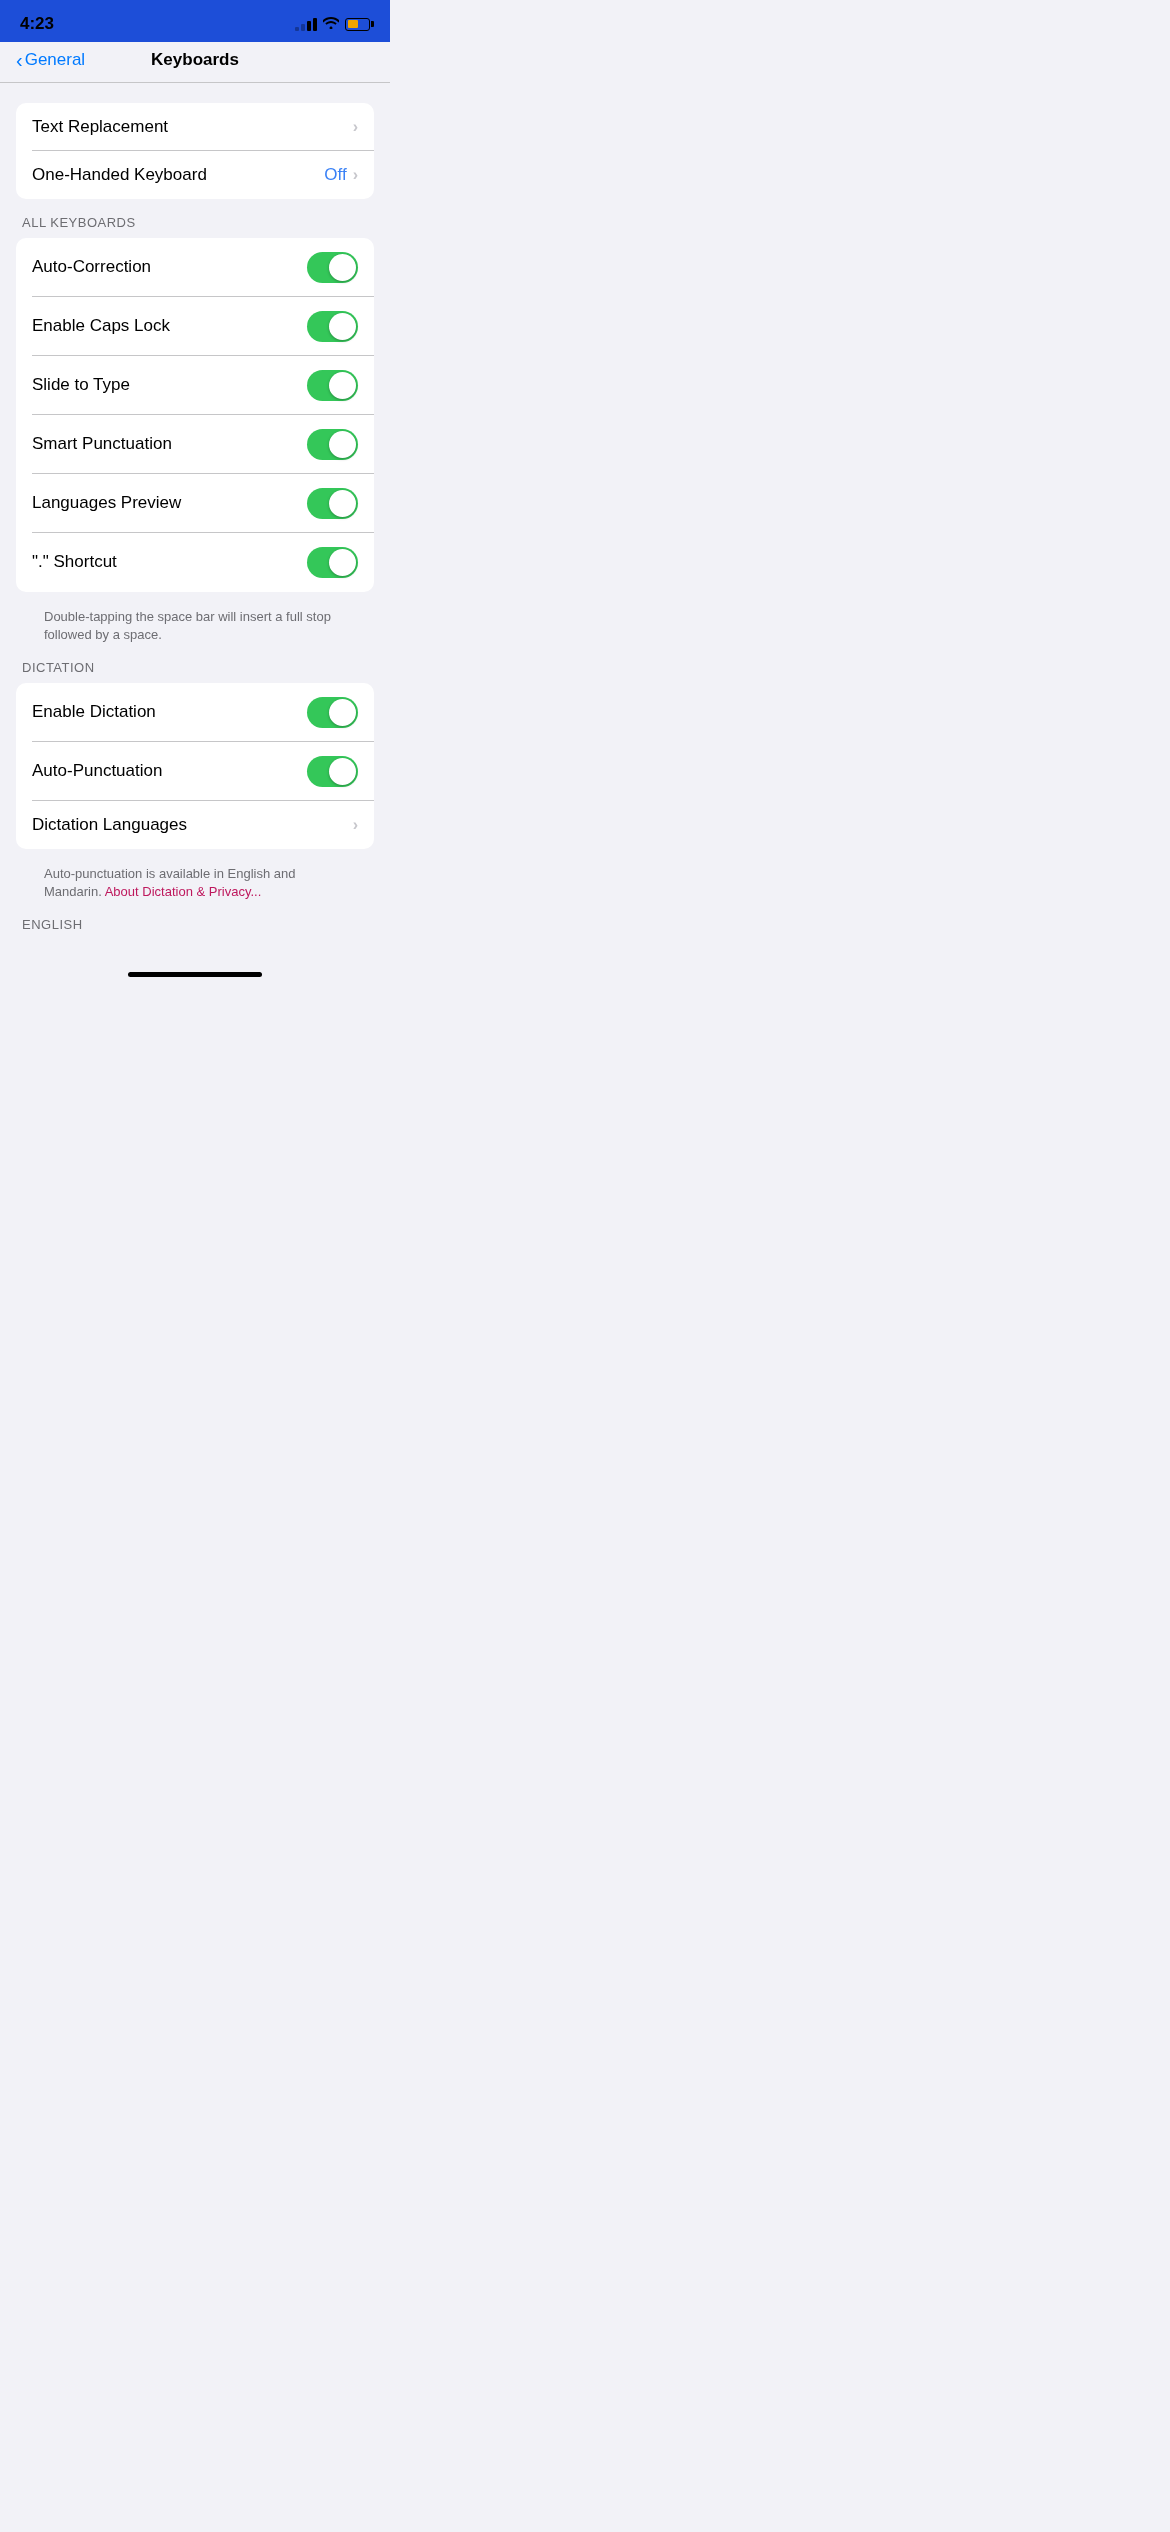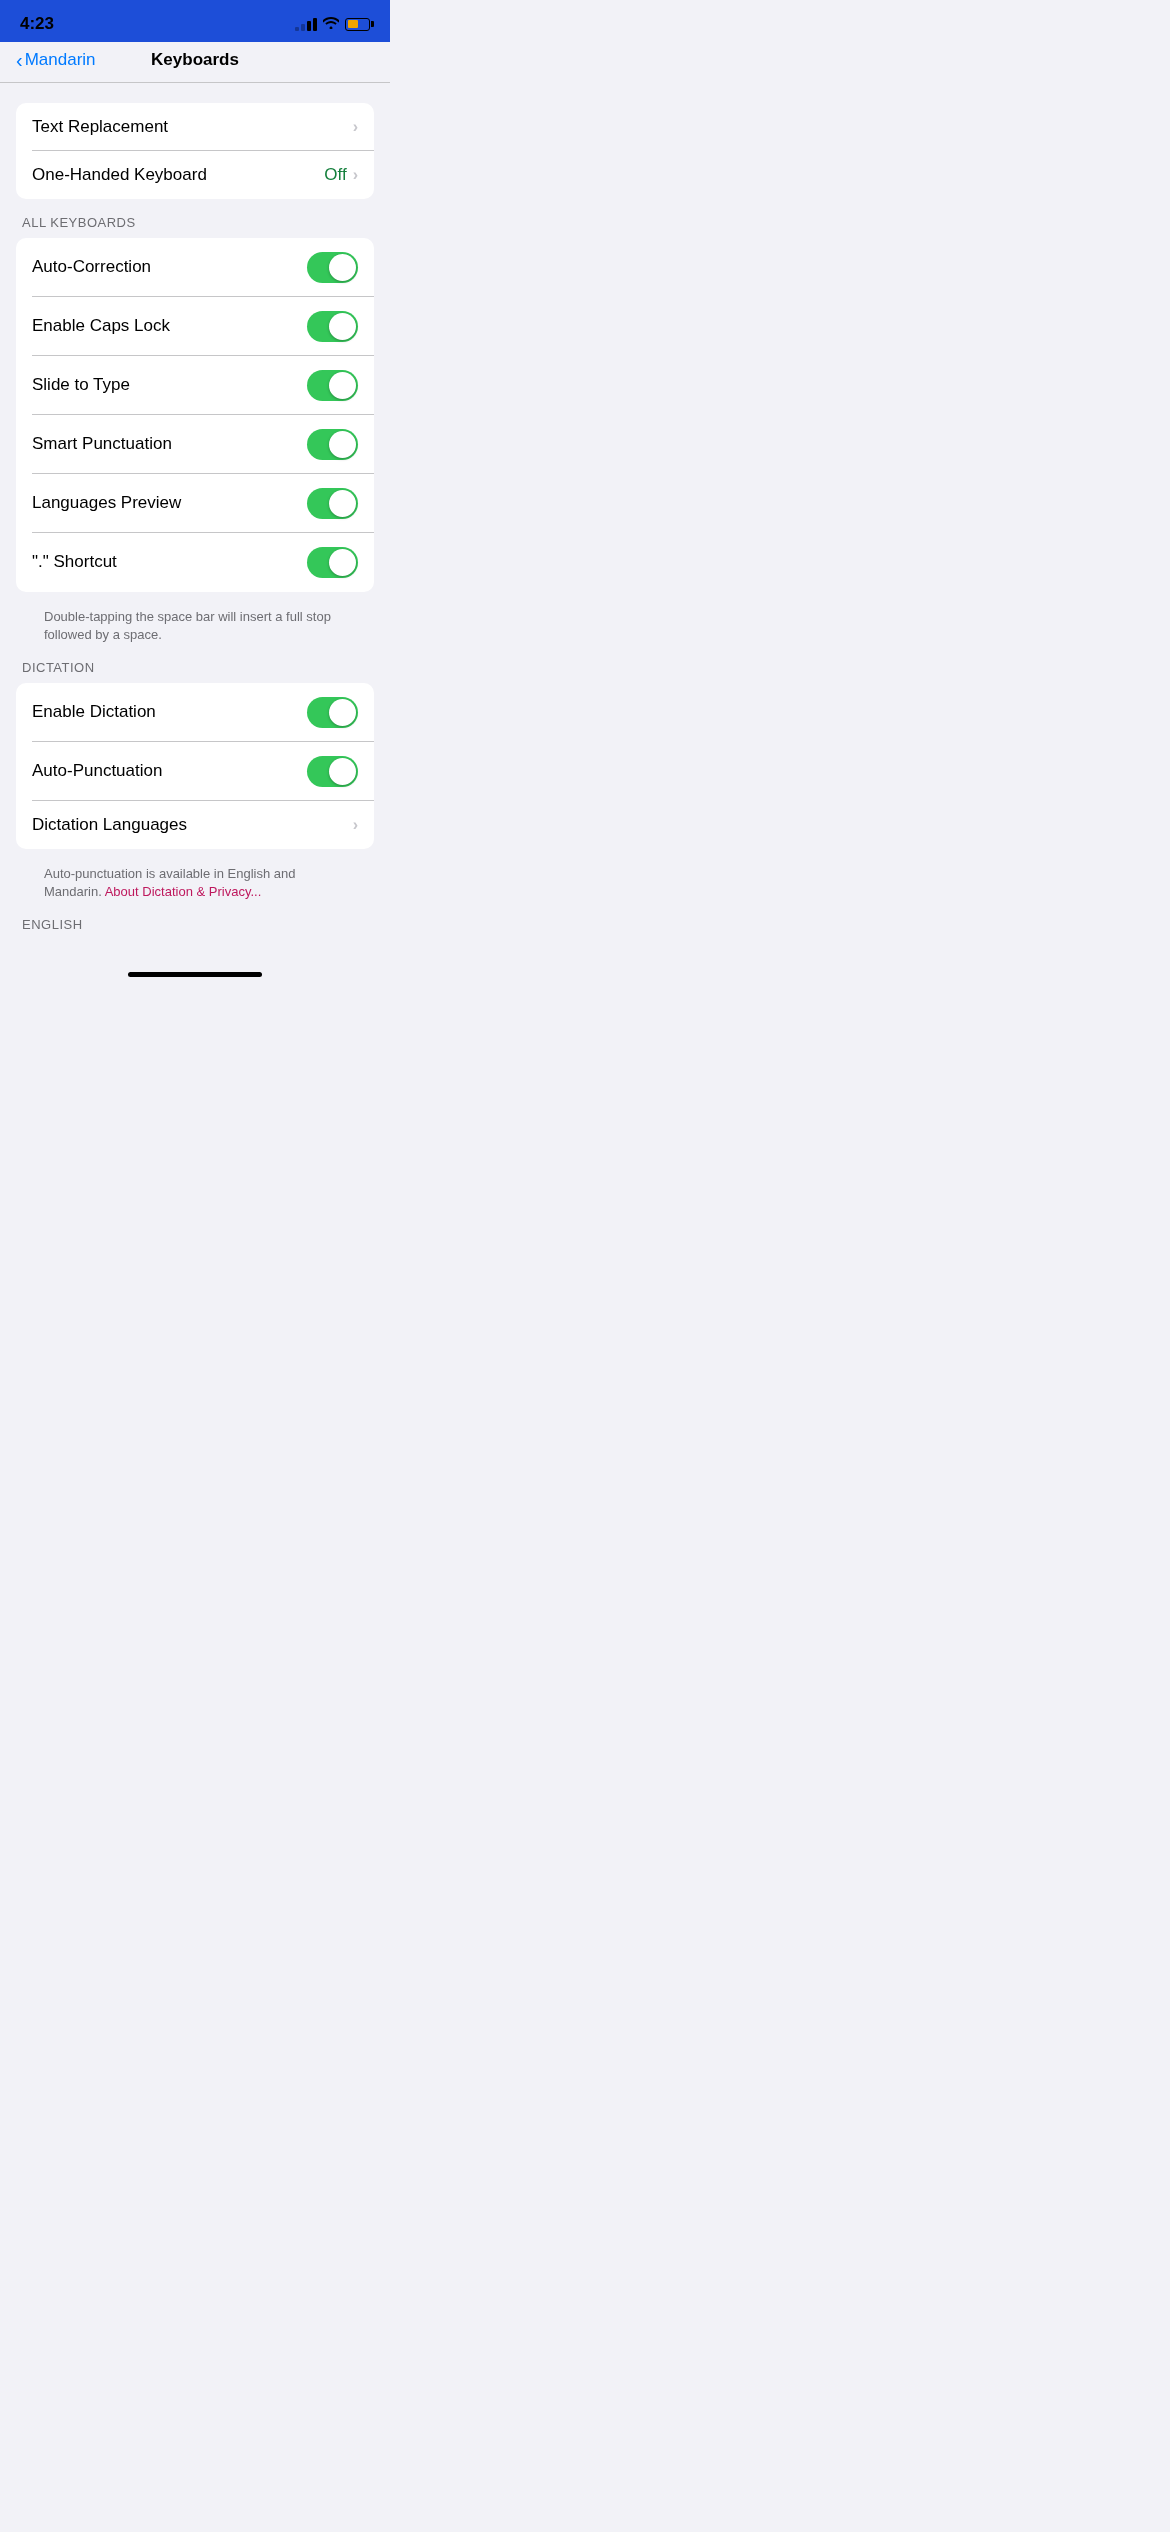--- a/index.html
+++ b/index.html
@@ -166,21 +166,21 @@
       color: #000;
     }
 
     .list-item-right {
       display: flex;
       align-items: center;
       gap: 6px;
     }
     .list-item-value {
       font-size: 17px;
-      color: #15803d;
+      color: #3b82f6;
     }
     .chevron {
       color: #c7c7cc;
       font-size: 16px;
       font-weight: 600;
     }
 
     
     .toggle {
       width: 51px;
@@ -260,21 +260,21 @@
       <div class="battery-body">
         <div class="battery-fill"></div>
       </div>
     </div>
   </div>
 </div>
 
 <div class="nav-bar">
   <div class="nav-back">
     <span class="nav-back-chevron">‹</span>
-    <span>Mandarin</span>
+    <span>General</span>
   </div>
   <span class="nav-title">Keyboards</span>
 </div>
 <div class="nav-divider"></div>
 
 <div class="content">
 
   <div class="list-group">
     <div class="list-item">
       <span class="list-item-label">Text Replacement</span>

